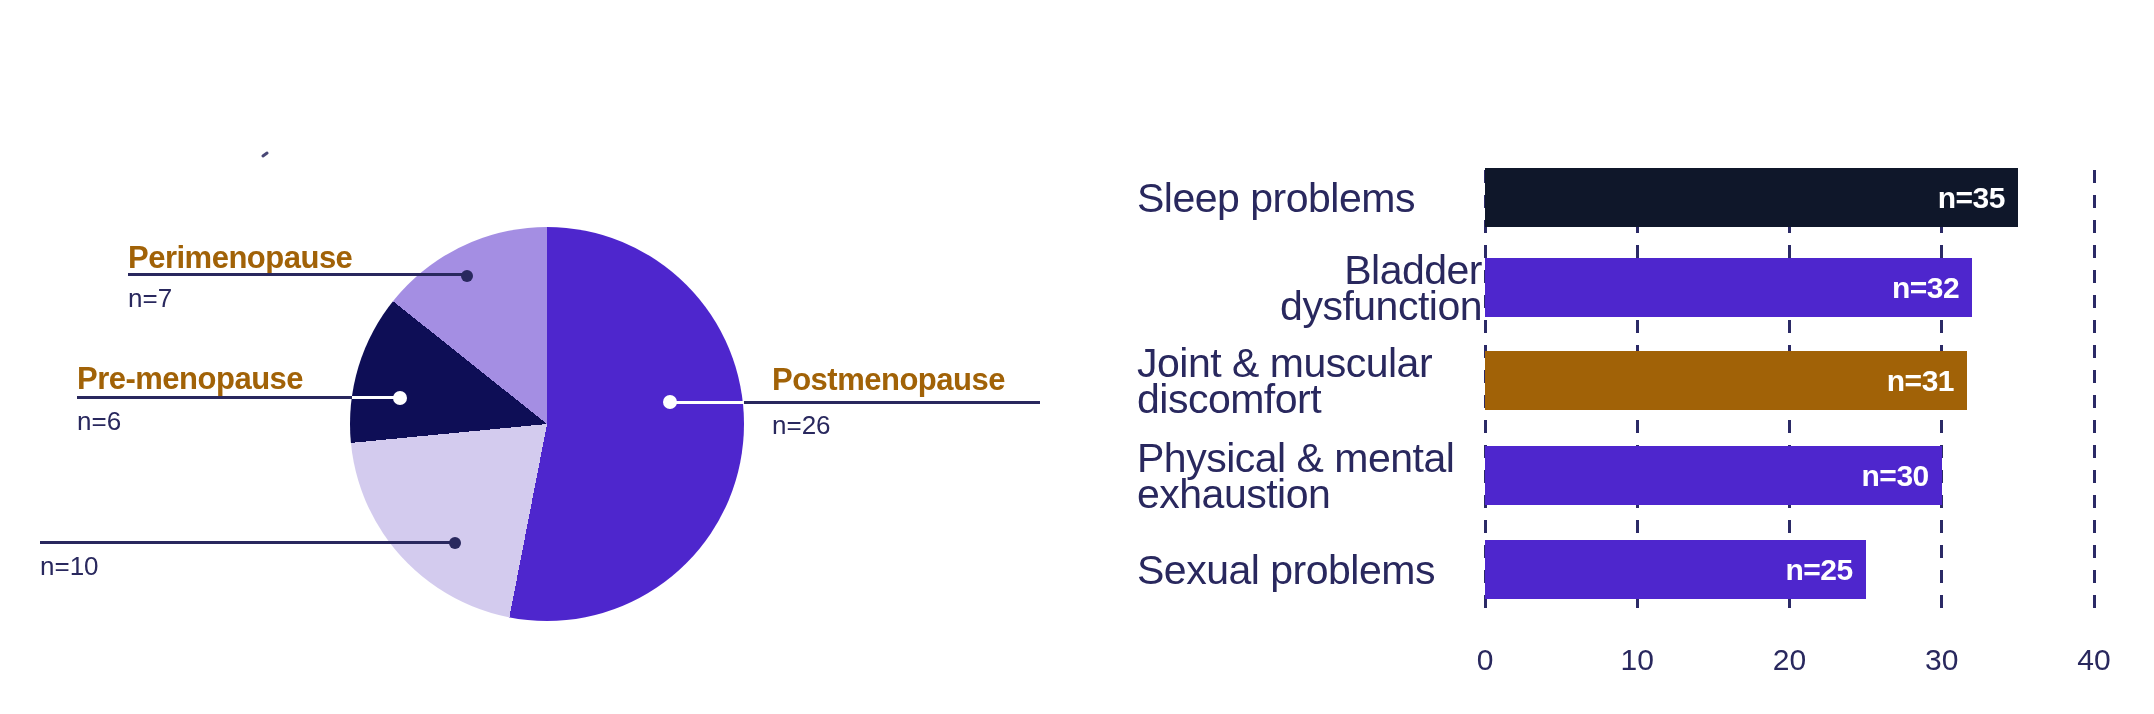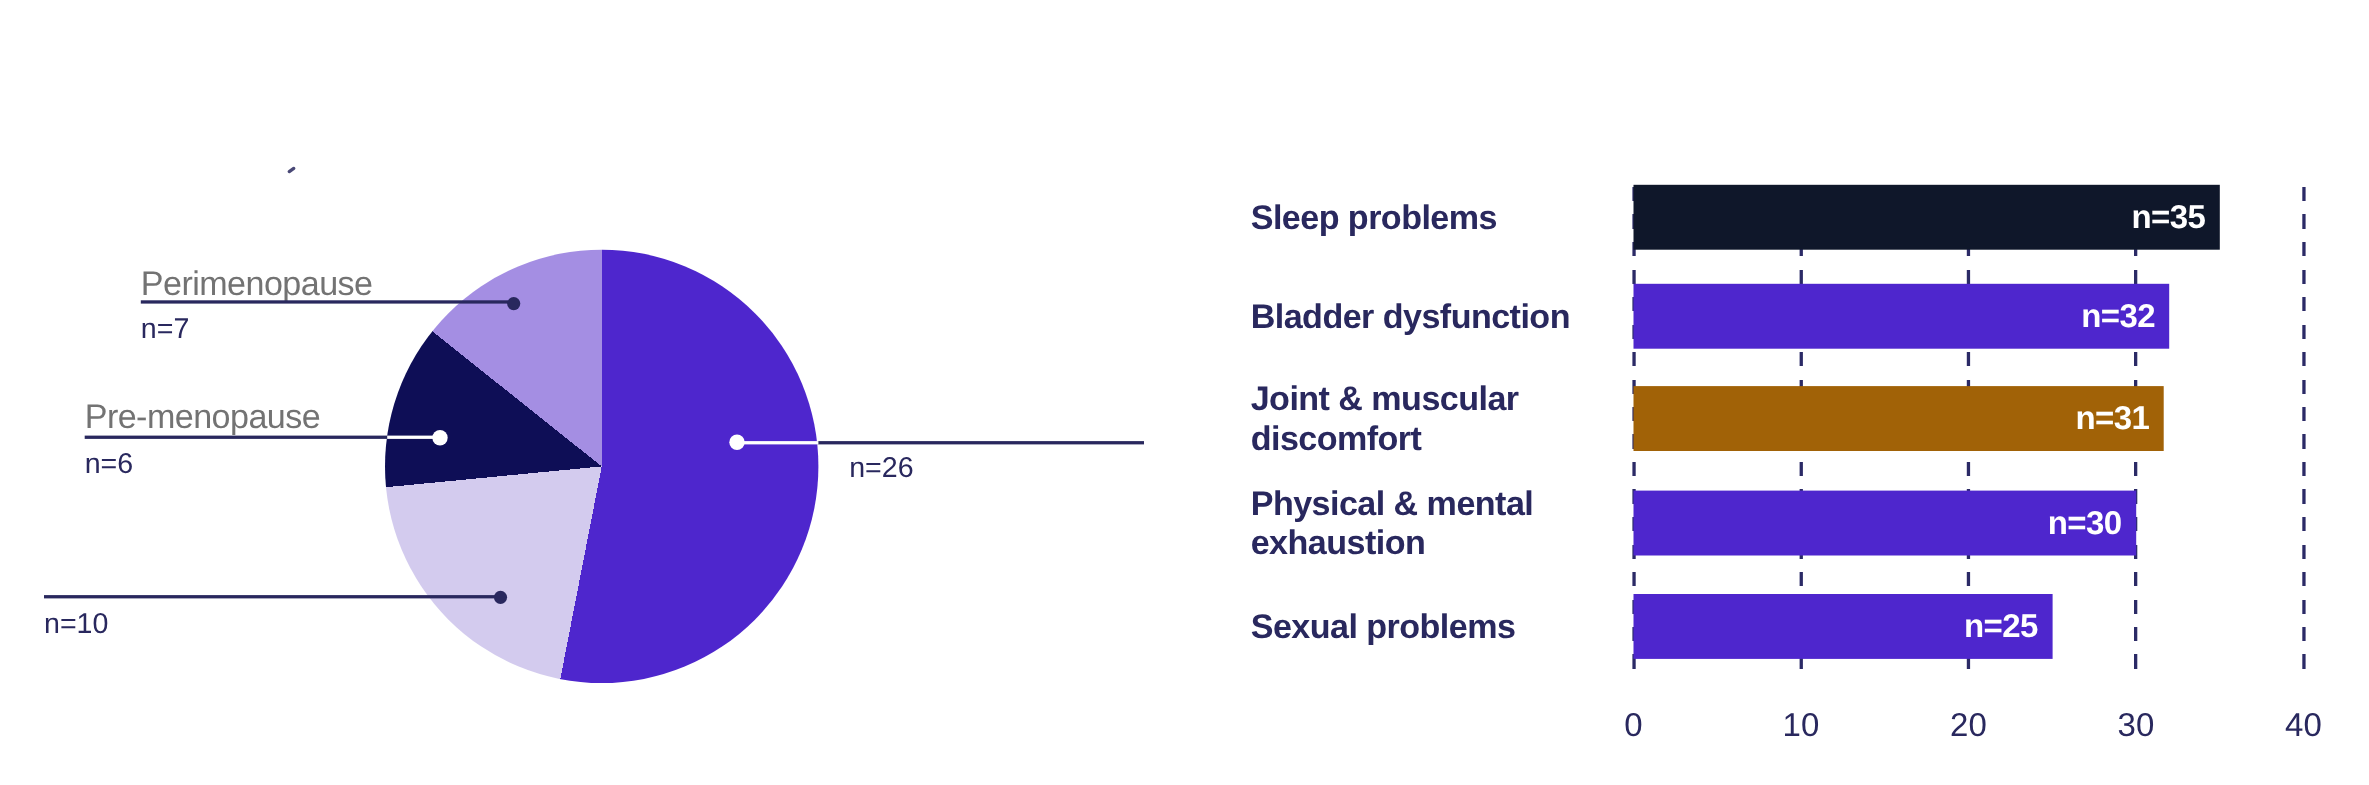--- a/index.html
+++ b/index.html
@@ -12,21 +12,21 @@
   .panel-title{
     position:absolute;font-weight:bold;font-size:44px;line-height:57px;
     letter-spacing:-1px;color:#29285e;white-space:pre-line;
   }
   #left-title{left:63px;top:12px;width:780px;}
   #right-title{left:1133px;top:20px;width:990px;}
   
   #stray{left:261px;top:153px;width:8px;height:3px;background:#29285e;border-radius:2px;transform:rotate(-35deg);opacity:.85;}
   
   #pie{left:350px;top:227px;width:394px;height:394px;border-radius:50%;}
-  .pie-name{position:absolute;font-weight:normal;font-size:31px;letter-spacing:-0.5px;color:#737373;white-space:nowrap;}
+  .pie-name{position:absolute;font-weight:bold;font-size:31px;letter-spacing:-0.5px;color:#a16207;white-space:nowrap;}
   .pie-n{position:absolute;font-size:26px;color:#29285e;white-space:nowrap;}
   .lead{position:absolute;height:3px;background:#29285e;}
   .lead.white{background:#ffffff;z-index:3;}
   .dot{position:absolute;border-radius:50%;z-index:4;}
   .dot.navy{width:12px;height:12px;background:#29285e;}
   .dot.white{width:14px;height:14px;background:#ffffff;}
   
   #peri-name{left:128px;top:240px;}
   #peri-line{left:128px;top:273px;width:334px;}
   #peri-dot{left:461px;top:270px;}
@@ -53,21 +53,21 @@
     position:absolute;width:3px;top:170px;height:450px;z-index:1;
     background:repeating-linear-gradient(to bottom,#2b2a66 0 13px,transparent 13px 25px);
   }
   .bar{position:absolute;height:59px;z-index:2;}
   .bar-val{
     position:absolute;right:13px;top:0;height:59px;line-height:59px;
     color:#fff;font-weight:bold;font-size:30px;letter-spacing:-0.5px;
   }
   .bar-cat{
     position:absolute;left:1137px;width:345px;display:flex;align-items:center;
-    font-weight:bold;font-size:31px;line-height:36px;letter-spacing:-0.5px;
+    font-weight:normal;font-size:41px;line-height:36px;letter-spacing:-0.5px;
     color:#29285e;white-space:pre-line;z-index:2;
   }
   .axis-num{
     position:absolute;width:80px;text-align:center;top:643px;
     font-size:30px;color:#29285e;
   }
 </style>
 </head>
 <body>
 
@@ -88,20 +88,21 @@
   <div class="dot white" id="pre-dot"></div>
   <div class="pie-n" id="pre-n">n=6</div>
 
   <div class="lead" id="ns-line"></div>
   <div class="dot navy" id="ns-dot"></div>
   <div class="pie-n" id="ns-n">n=10</div>
 
   <div class="dot white" id="post-dot"></div>
   <div class="lead white" id="post-line-w"></div>
   <div class="lead" id="post-line"></div>
+  <div class="pie-name" id="post-name">Postmenopause</div>
   <div class="pie-n" id="post-n">n=26</div>
 
   <div id="grid">
       <div class="grid-line" style="left: 1483.5px;"></div>
       <div class="grid-line" style="left: 1635.75px;"></div>
       <div class="grid-line" style="left: 1788px;"></div>
       <div class="grid-line" style="left: 1940.25px;"></div>
       <div class="grid-line" style="left: 2092.5px;"></div>
     </div>
   <div id="rows">

